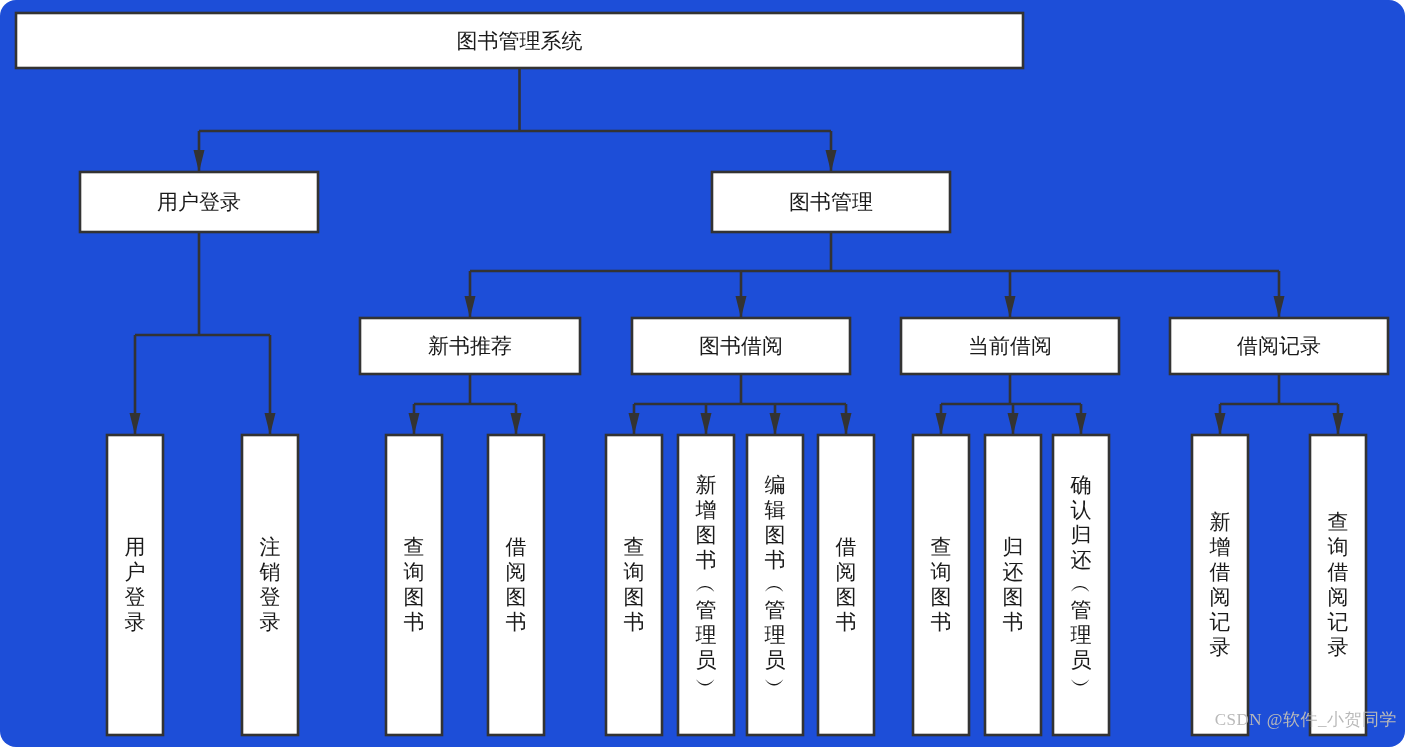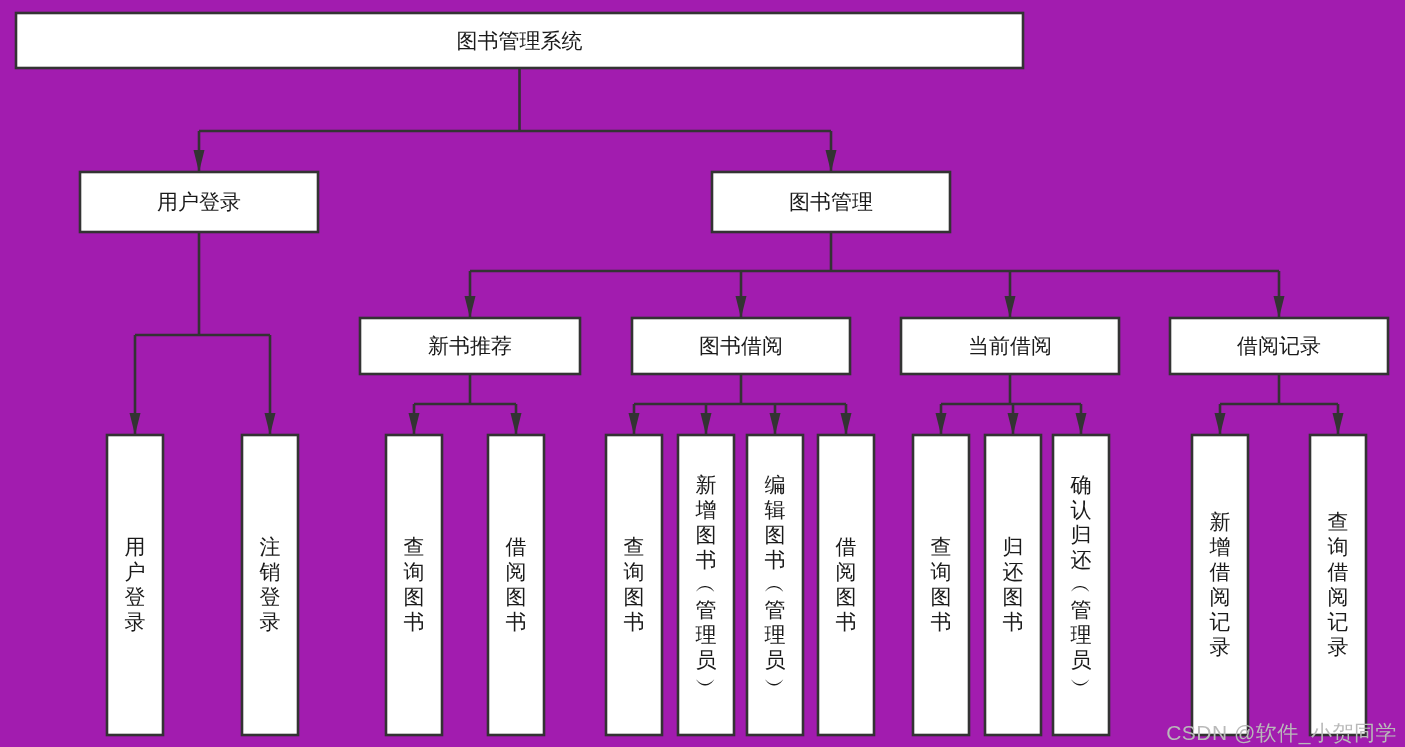--- a/index.html
+++ b/index.html
@@ -10,21 +10,22 @@
   body {
     width: 1405px;
     height: 747px;
     font-family: "DejaVu Sans", "Liberation Sans", sans-serif;
     overflow: hidden;
   }
   #diagram-root {
     position: relative;
     width: 1405px;
     height: 747px;
-    background: #a21caf;
+    background: #1d4ed8;
+    border-radius: 16px;
   }
   svg#flowchart {
     position: absolute;
     top: 0;
     left: 0;
     width: 1405px;
     height: 747px;
     display: block;
   }
   .node-rect {
@@ -50,23 +51,23 @@
     stroke-width: 2.6;
     fill: none;
   }
   .arrow-head {
     fill: #333333;
     stroke: none;
   }
   .watermark-text {
     position: absolute;
     right: 8px;
-    bottom: 0;
-    font-family: Liberation Sans, sans-serif;
-    font-size: 21px;
+    bottom: 16px;
+    font-family: Liberation Serif, serif;
+    font-size: 17px;
     color: #b9b9b9;
     letter-spacing: 0.5px;
     white-space: nowrap;
     user-select: none;
   }
 </style>
 </head>
 <body>
 
 <div id="diagram-root">

